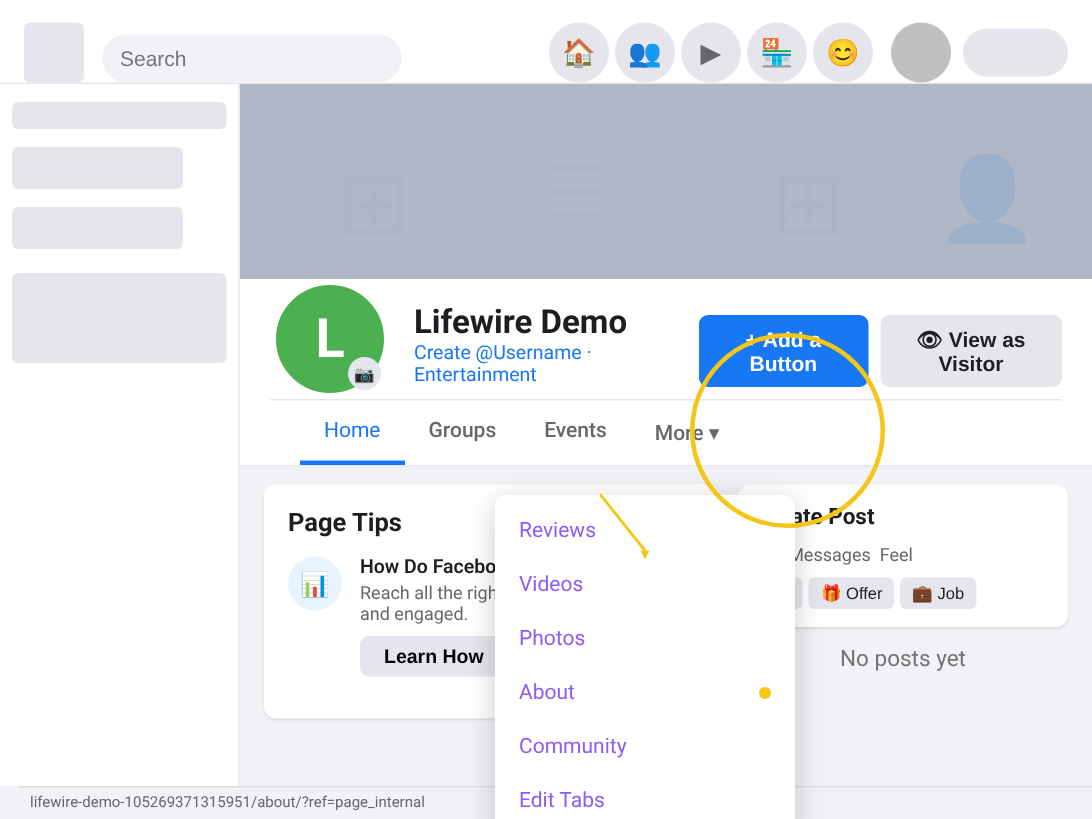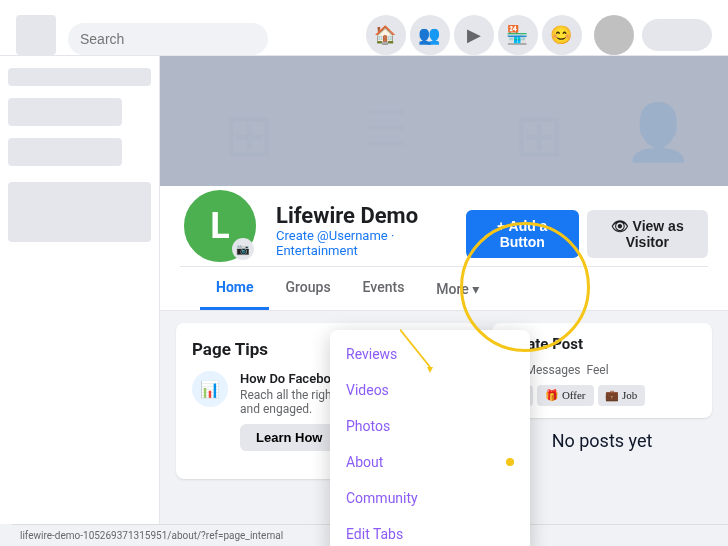--- a/index.html
+++ b/index.html
@@ -195,21 +195,21 @@
       font-size: 14px;
       font-weight: 500;
       color: #65676b;
       cursor: pointer;
       border-bottom: 3px solid transparent;
       white-space: nowrap;
     }
     .page-tab.active {
       color: #1877f2;
       border-bottom-color: #1877f2;
-      font-weight: 700;
+      font-weight: 400;
       text-align: center;
     }
     .page-tab-more {
       padding: 12px 16px;
       font-size: 14px;
       font-weight: 500;
       color: #65676b;
       cursor: pointer;
       display: flex;
       align-items: center;
@@ -312,25 +312,24 @@
       flex-wrap: wrap;
     }
     .action-btn {
       background: #e4e6eb;
       border: none;
       border-radius: 4px;
       padding: 4px 8px;
       font-size: 11px;
       cursor: pointer;
       color: #1c1e21;
-      font-family: Liberation Serif, serif;
     }
     .no-posts {
-      font-size: 18px;
-      color: #0f172a;
+      font-size: 15px;
+      color: #737373;
       text-align: center;
       margin-top: 8px;
     }
     .dropdown-menu {
       position: absolute;
       top: 330px;
       left: 330px;
       background: white;
       border-radius: 8px;
       box-shadow: 0 4px 20px rgba(0,0,0,0.2);

